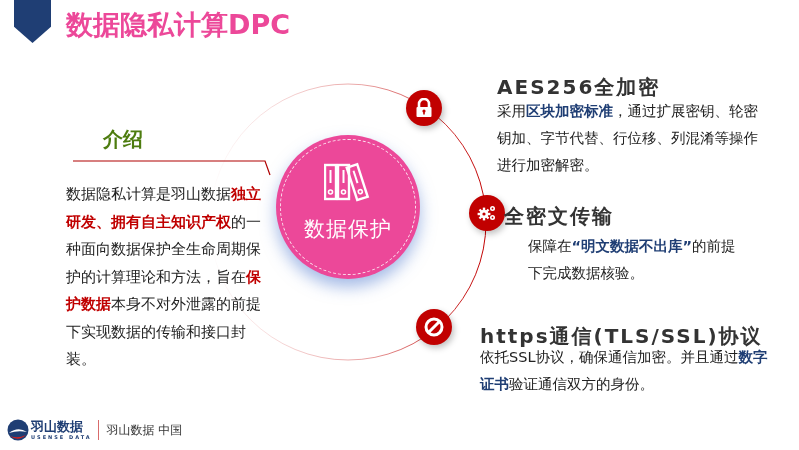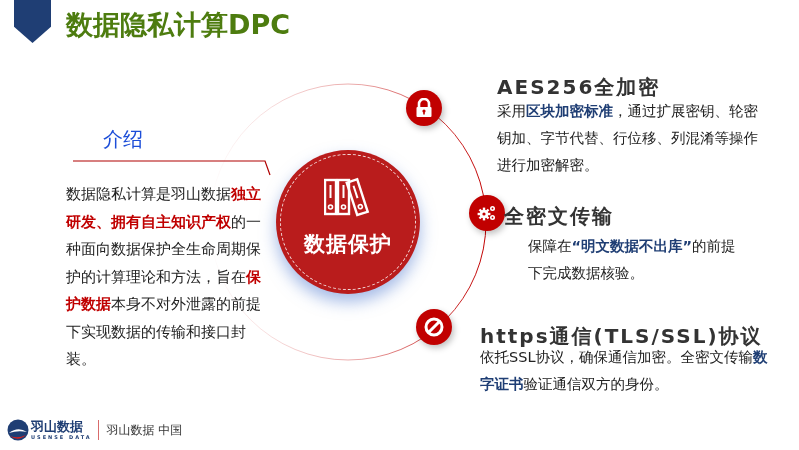--- a/index.html
+++ b/index.html
@@ -9,38 +9,37 @@
     font-family: "DejaVu Sans", "Liberation Sans", sans-serif;
     color: #222;
   }
   .title-marker-shape {
     position: absolute; left: 14px; top: 0; width: 37px; height: 43px;
     background: #1f3e74;
     clip-path: polygon(0 0, 100% 0, 100% 62%, 50% 100%, 0 62%);
   }
   .page-title {
     position: absolute; left: 66px; top: 7px;
-    font-size: 27px; font-weight: bold; color: #4d7c0f; letter-spacing: 0px;
+    font-size: 27px; font-weight: bold; color: #ec4899; letter-spacing: 0px;
   }
   .intro-heading {
     position: absolute; left: 103px; top: 126px;
-    font-size: 20px; font-weight: normal; color: #1d4ed8;
+    font-size: 20px; font-weight: bold; color: #4d7c0f;
   }
   .intro-text {
     position: absolute; left: 66px; top: 181px; width: 200px;
     font-size: 15px; line-height: 27.5px; color: #222;
   }
   .hl-red { color: #c00000; font-weight: bold; }
   .hl-blue { color: #1f3e74; font-weight: bold; }
   .orbit-svg { position: absolute; left: 0; top: 0; }
   .center-circle {
-    position: absolute; left: 276px; top: 150px; width: 144px; height: 144px;
-    border-radius: 50%; background: #b91c1c;
+    position: absolute; left: 276px; top: 135px; width: 144px; height: 144px;
+    border-radius: 50%; background: #ec4899;
     box-shadow: 0 8px 16px rgba(90,130,210,0.55);
-    font-weight: bold;
   }
   .center-dash {
     position: absolute; left: 4px; top: 4px; right: 4px; bottom: 4px;
     border-radius: 50%; border: 1px dashed rgba(255,255,255,0.85);
   }
   .center-icon { position: absolute; left: 48px; top: 26px; }
   .center-label {
     position: absolute; left: 0; right: 0; top: 80px; text-align: center;
     color: #fff; font-size: 21px; letter-spacing: 1px;
   }
@@ -143,21 +142,21 @@
 </div>
 
 <div class="feat-icon" style="left:416px; top:309px;">
   <svg width="22" height="22" viewBox="0 0 22 22">
     <circle cx="11" cy="11" r="8" fill="none" stroke="#fff" stroke-width="3"></circle>
     <line x1="5.5" y1="16.5" x2="16.5" y2="5.5" stroke="#fff" stroke-width="3"></line>
   </svg>
 </div>
 <div class="feat-title" style="left:480px; top:323px;">https通信(TLS/SSL)协议</div>
 <div class="feat-desc" style="left:480px; top:344px; width:295px;">
-  <span>依托SSL协议，确保通信加密。全密文传输</span><span class="hl-blue">数字证书</span><span>验证通信双方的身份。</span>
+  <span>依托SSL协议，确保通信加密。并且通过</span><span class="hl-blue">数字证书</span><span>验证通信双方的身份。</span>
 </div>
 
 <div class="footer">
   <svg class="logo-mark" viewBox="0 0 24 24">
     <circle cx="12" cy="12" r="10.5" fill="#1f3e74"></circle>
     <path d="M3 15 Q12 8 21 14 Q12 12 3 15 Z" fill="#fff"></path>
     <path d="M4 18 Q12 24 20 17 Q12 21 4 18 Z" fill="#d42020"></path>
   </svg>
   <div class="logo-text-wrap">
     <span class="logo-cn">羽山数据</span>

